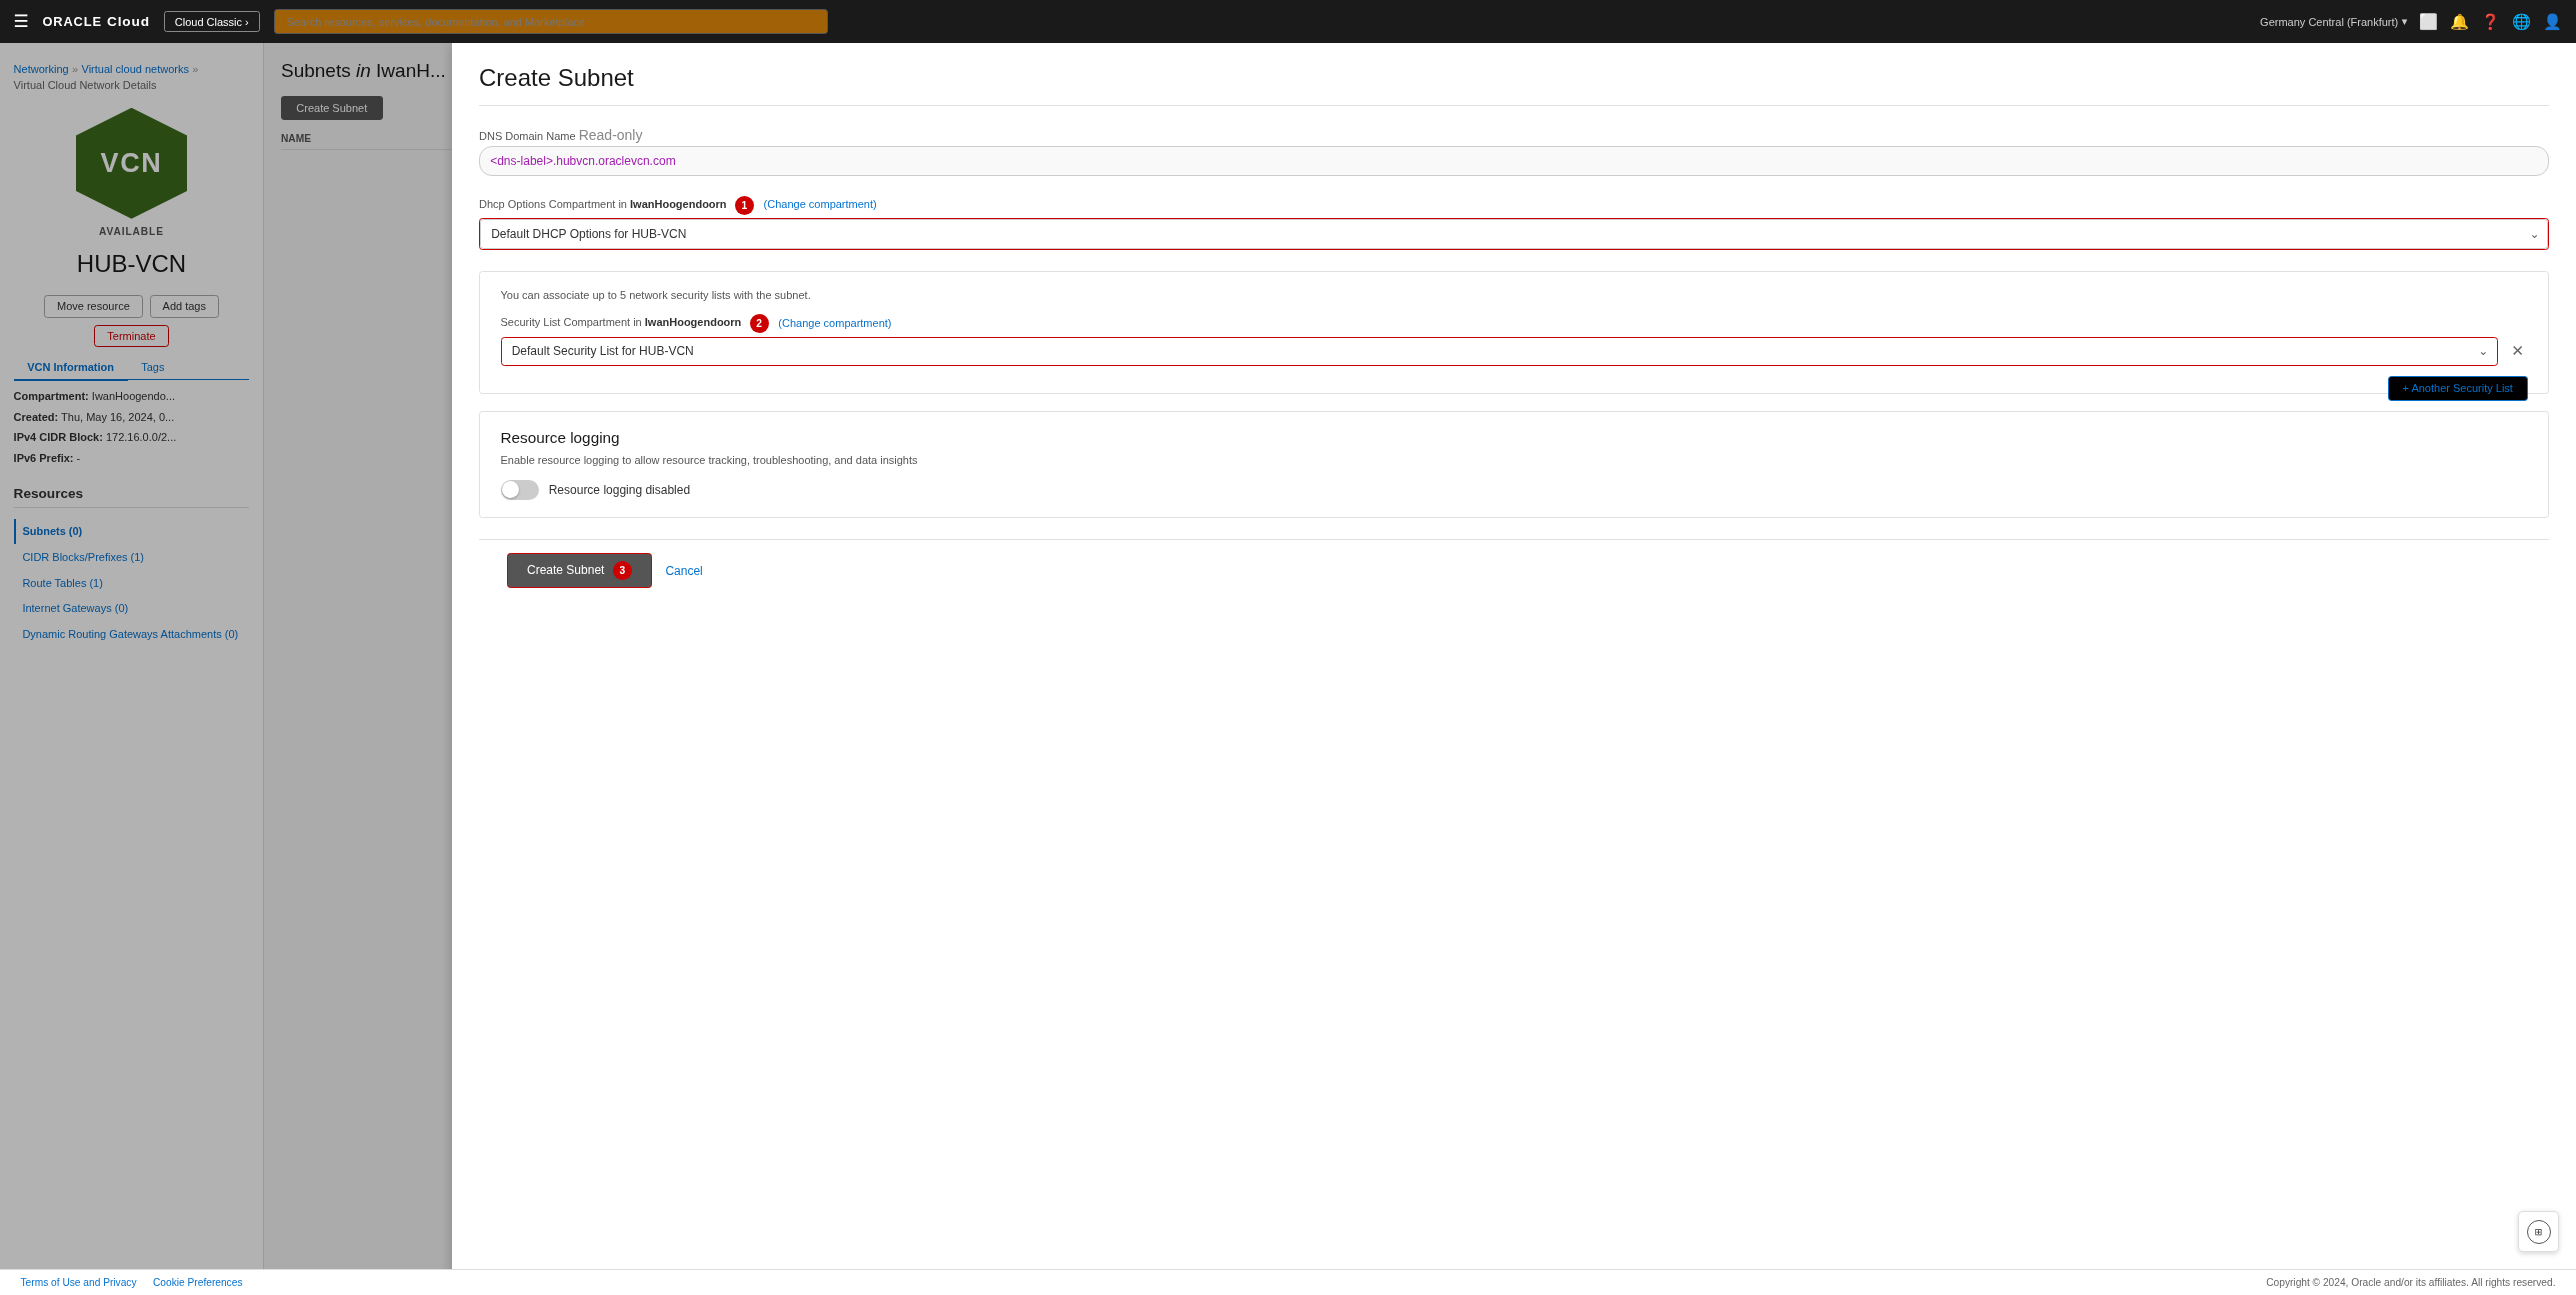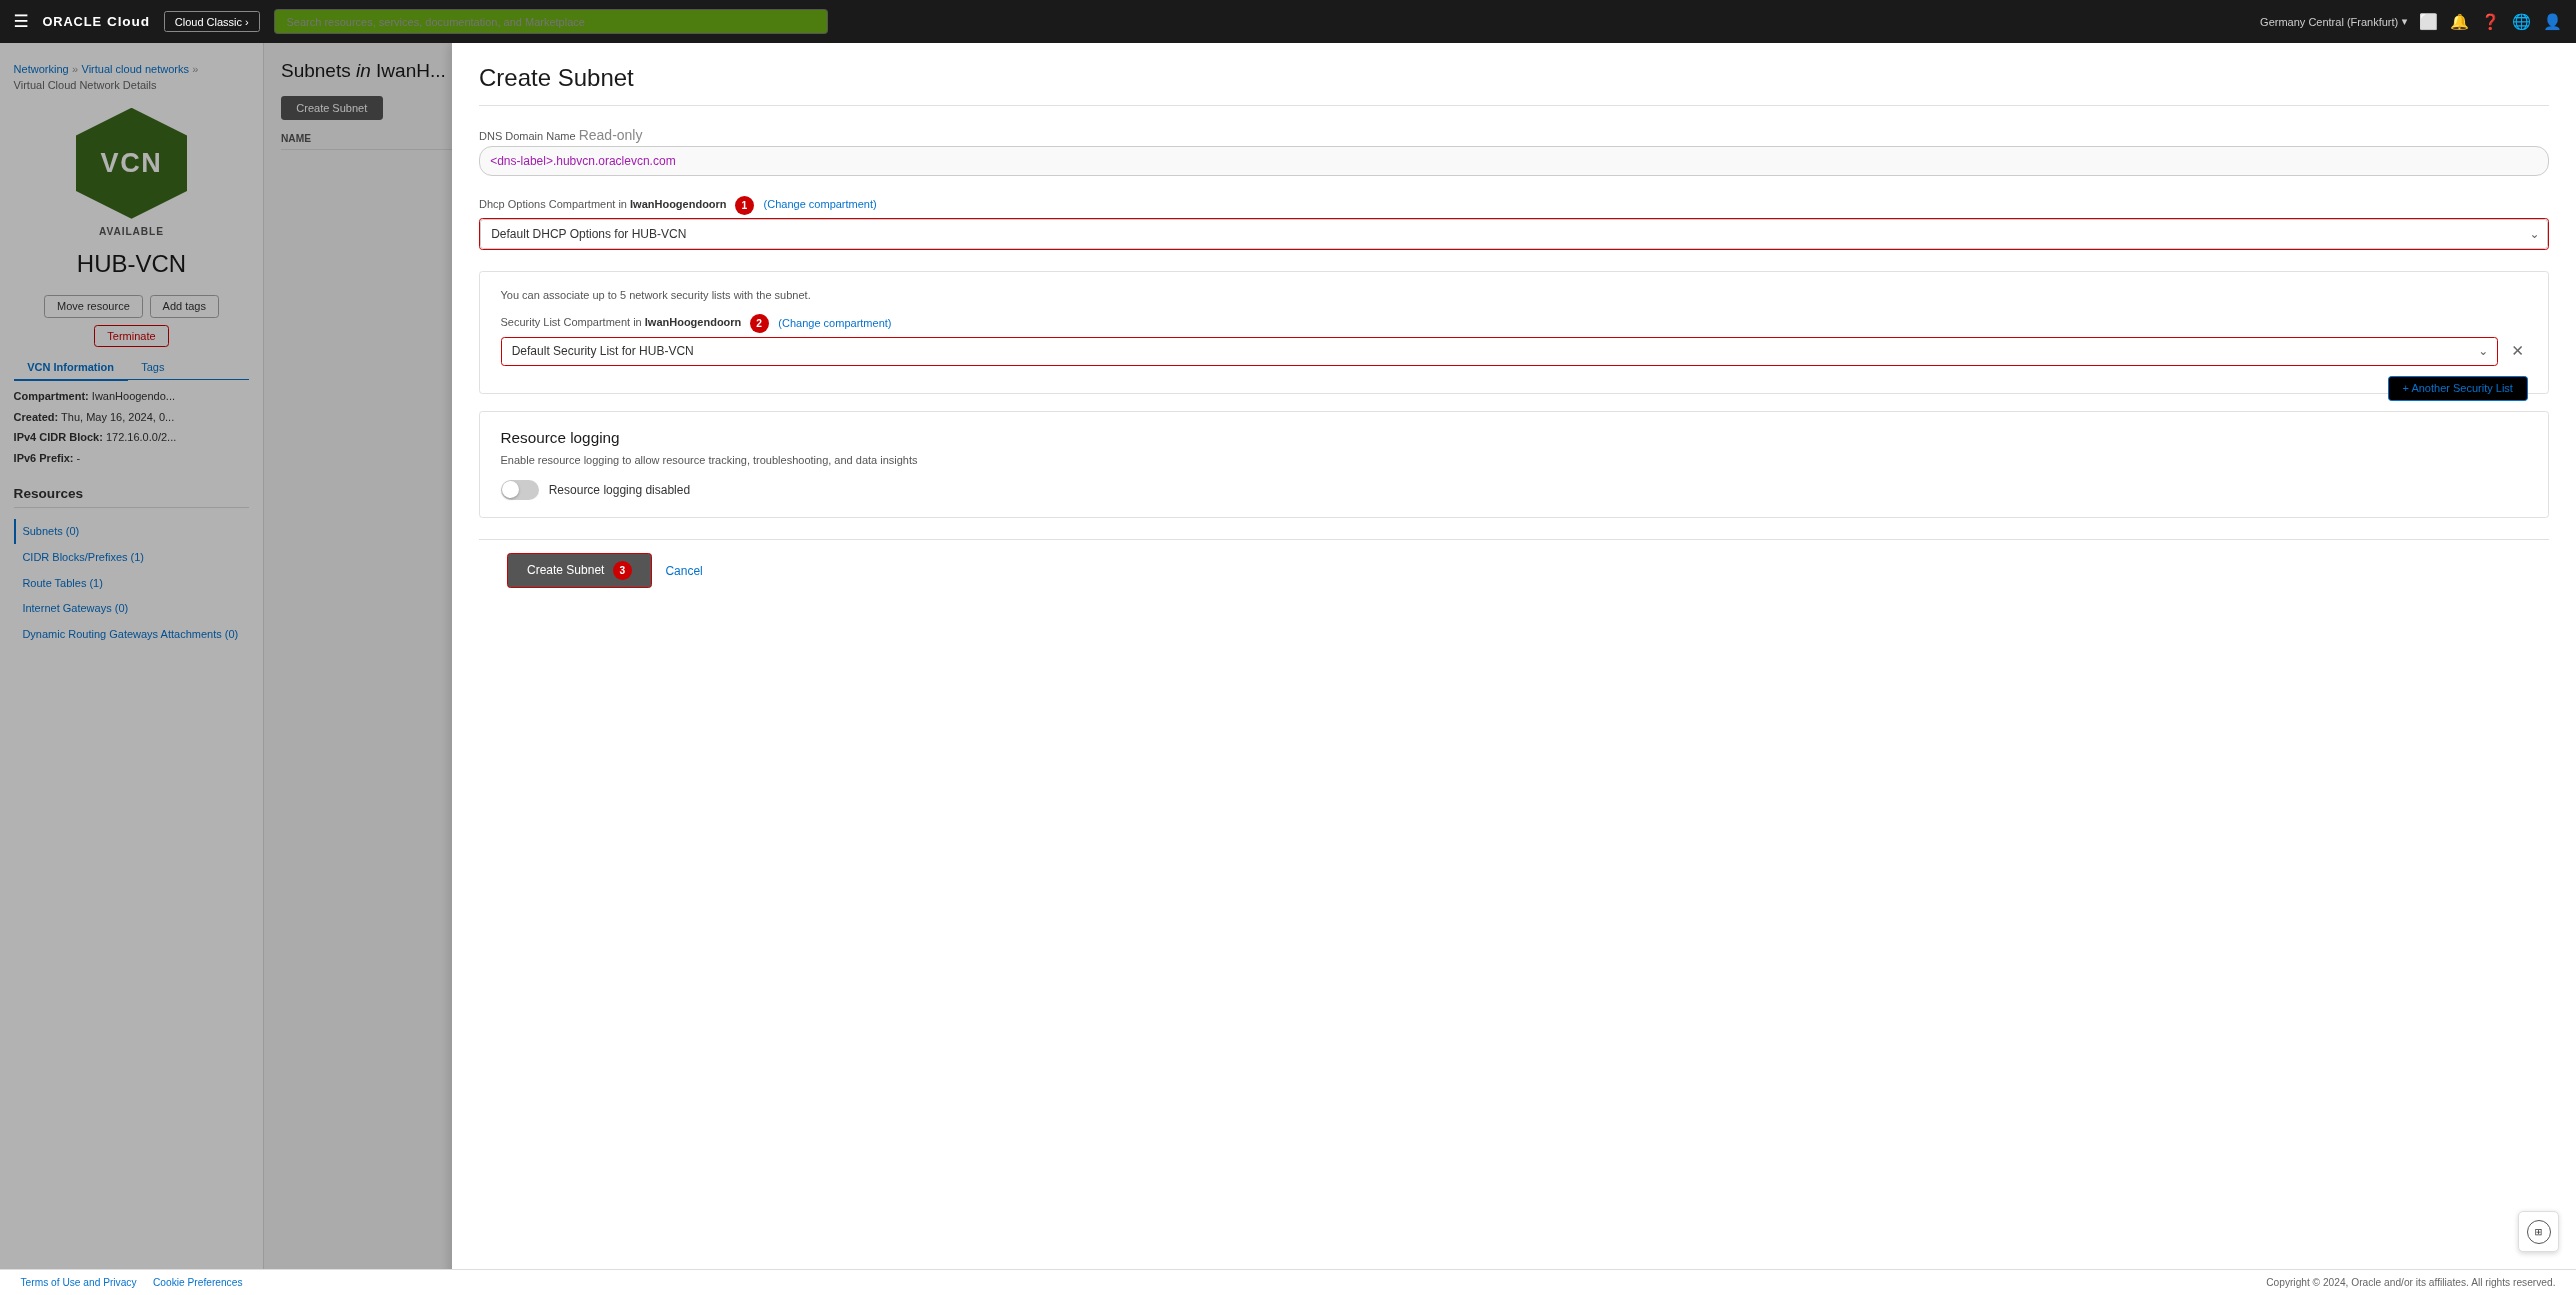--- a/index.html
+++ b/index.html
@@ -26,21 +26,21 @@
       color: #fff;
       padding: 3.4px 10.2px;
       border-radius: 2.6px;
       cursor: pointer;
       font-size: 11px;
       display: flex; align-items: center; gap: 5.1px;
     }
     .search-bar {
       flex: 1;
       max-width: 554px;
-      background: #4d7c0f;
+      background: #a16207;
       border: 0.9px solid #555;
       border-radius: 3.4px;
       padding: 5.1px 12px;
       color: #ccc;
       font-size: 11px;
       outline: none;
     }
     .nav-right { margin-left: auto; display: flex; align-items: center; gap: 12px; color: #ccc; font-size: 11px; }
     .region-select { display: flex; align-items: center; gap: 3.4px; cursor: pointer; color: #ccc; }
     .nav-icon { font-size: 15.3px; cursor: pointer; color: #ccc; }
@@ -108,21 +108,21 @@
     .resource-item {
       display: flex;
       align-items: center;
       padding: 6.8px 0;
       cursor: pointer;
       font-size: 11px;
       color: #0572ce;
       border-left: 2.6px solid transparent;
       padding-left: 6.8px;
     }
-    .resource-item.active { border-left-color: #0572ce; font-weight: 400; }
+    .resource-item.active { border-left-color: #0572ce; font-weight: 700; }
 
     
     .content-area { flex: 1; padding: 17px; overflow-y: auto; }
 
     .subnets-header { font-size: 19px; font-weight: 300; margin-bottom: 13.6px; color: #1a1a1a; }
 
     .btn-primary {
       background: #555;
       color: #fff;
       border: none;

